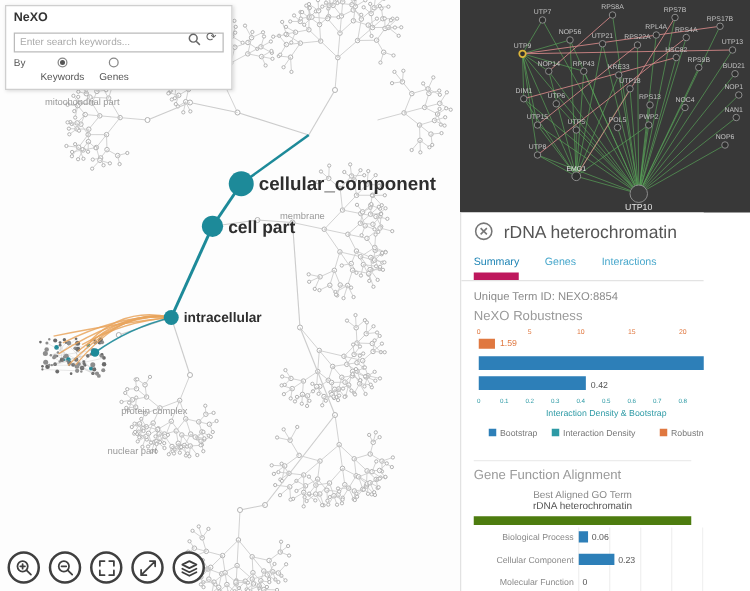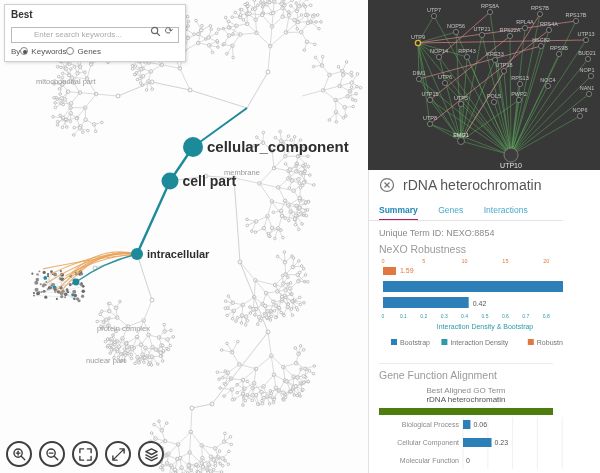--- a/index.html
+++ b/index.html
@@ -8,48 +8,48 @@
           font-family:"Liberation Sans",sans-serif;}
   
   .tree-panel{position:absolute;left:0;top:0;width:368px;height:473px;background:#fdfdfd;}
   #tree-svg{position:absolute;left:0;top:0;}
   .search-card{position:absolute;left:4px;top:4px;width:182px;background:#fff;
                border:1px solid #cfcfcf;box-shadow:1px 1px 3px rgba(0,0,0,.15);
                padding:4px 6px 5px 6px;z-index:5;}
   .brand{font-size:10px;font-weight:bold;color:#333;margin-bottom:3px;}
   .search-row{position:relative;}
   .search-row input{width:168px;height:16px;border:1px solid #bbb;font-size:8px;
-                    padding:1px 30px 1px 22px;color:#333;font-family:"Liberation Sans",sans-serif;}
+                    padding:1px 30px 1px 4px;color:#333;font-family:"Liberation Sans",sans-serif;}
   .search-row input::placeholder{color:#aaa;}
   .in-icon{position:absolute;top:2px;width:12px;height:12px;display:inline-flex;
            align-items:center;justify-content:center;cursor:pointer;}
   .in-icon svg{stroke:#666;fill:none;stroke-width:1.3;}
   .icon-search{right:18px;}
   .icon-reset{right:4px;font-size:10px;color:#666;line-height:12px;}
-  .by-row{display:flex;gap:0;font-size:8px;color:#555;margin-top:4px;}
-  .radio-opt{display:inline-flex;align-items:center;gap:3px;cursor:pointer;}
+  .by-row{display:flex;gap:12px;font-size:8px;color:#555;margin-top:4px;}
+  .radio-opt{display:inline-flex;align-items:center;gap:3px;cursor:pointer;flex-direction:column;}
   .radio{width:8px;height:8px;border:1px solid #888;border-radius:50%;display:inline-block;position:relative;background:#fff;}
   .radio.checked::after{content:"";position:absolute;left:1.5px;top:1.5px;width:4px;height:4px;border-radius:50%;background:#555;}
   .zoom-toolbar{position:absolute;left:6px;bottom:6px;display:flex;gap:7px;z-index:5;}
   .tool-btn{width:26px;height:26px;border-radius:50%;border:2px solid #3f3f3f;background:#fff;
             display:flex;align-items:center;justify-content:center;cursor:pointer;padding:0;}
   .tool-btn svg{stroke:#3f3f3f;fill:none;stroke-width:1.5;stroke-linecap:round;stroke-linejoin:round;}
   
   .network-panel{position:absolute;left:368px;top:0;width:232px;height:170px;background:#383838;}
   
   .detail-panel{position:absolute;left:368px;top:170px;width:195px;height:303px;background:#fff;
                 border-left:1px solid #e2e2e2;overflow:hidden;}
   .detail-head{display:flex;align-items:center;padding:7px 10px 0 10px;}
   .close-btn{width:16px;height:16px;cursor:pointer;flex:0 0 auto;}
   .close-btn svg{stroke:#777;fill:none;stroke-width:1.4;}
   .detail-title{font-size:14px;color:#555;margin-left:8px;font-weight:400;}
   .tabs{padding:6px 10px 0 10px;border-bottom:1px solid #e3e3e3;}
   .tab{display:inline-block;margin-right:16px;font-size:8.5px;color:#49a8cc;cursor:pointer;
        padding-bottom:4px;}
-  .tab.active{color:#1f85b5;font-weight:bold;border-bottom:1px solid #be185d;}
+  .tab.active{color:#1f85b5;font-weight:normal;border-bottom:6px solid #be185d;}
   .sect{padding:0 10px;}
   .uid{font-size:9px;color:#8a8a8a;margin:7px 0 1px 0;}
   .sect-h{font-size:10.5px;color:#9a9a9a;margin:5px 0 1px 0;}
   .divider{border-bottom:1px solid #ececec;margin:3px 0;}
   .go-row{display:flex;justify-content:space-between;align-items:center;
           padding:4px 0;border-bottom:7px solid #4d7c0f;font-size:8px;flex-direction:column;}
   .go-key{color:#8a8a8a;}
   .go-val{color:#555;}
 </style>
 </head>
@@ -1761,21 +1761,21 @@
           <circle cx="137" cy="254" r="6" fill="#1d8a99"></circle>
           <text x="147" y="257.96" font-size="11" fill="#2e2e2e" font-weight="bold" font-family="Liberation Sans, sans-serif">intracellular</text>
         </g>
         <text x="36" y="84" font-size="7.5" fill="#9a9a9a" font-family="Liberation Sans, sans-serif">mitochondrial part</text>
         <text x="224" y="175" font-size="7.5" fill="#9a9a9a" font-family="Liberation Sans, sans-serif">membrane</text>
         <text x="97" y="331" font-size="7.5" fill="#9a9a9a" font-family="Liberation Sans, sans-serif">protein complex</text>
         <text x="86" y="363" font-size="7.5" fill="#9a9a9a" font-family="Liberation Sans, sans-serif">nuclear part</text>
       </svg>
 
     <div class="search-card">
-      <div class="brand">Best</div>
+      <div class="brand">NeXO</div>
       <div class="search-row">
         <input type="text" placeholder="Enter search keywords..." style="">
         <span class="in-icon icon-search">
           <svg width="11" height="11" viewBox="0 0 12 12">
               <circle cx="5" cy="5" r="3.4"></circle>
               <line x1="7.6" y1="7.6" x2="10.8" y2="10.8"></line>
             </svg>
         </span>
         <span class="in-icon icon-reset">⟳</span>
       </div>

